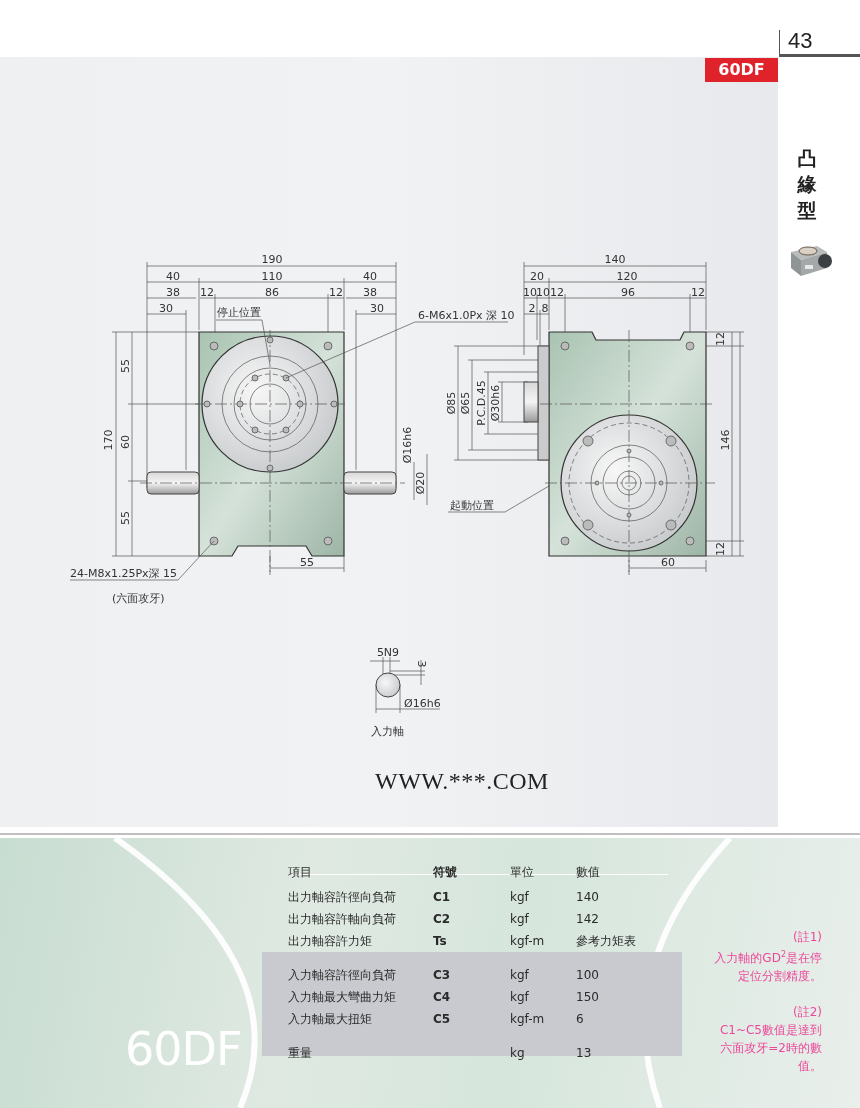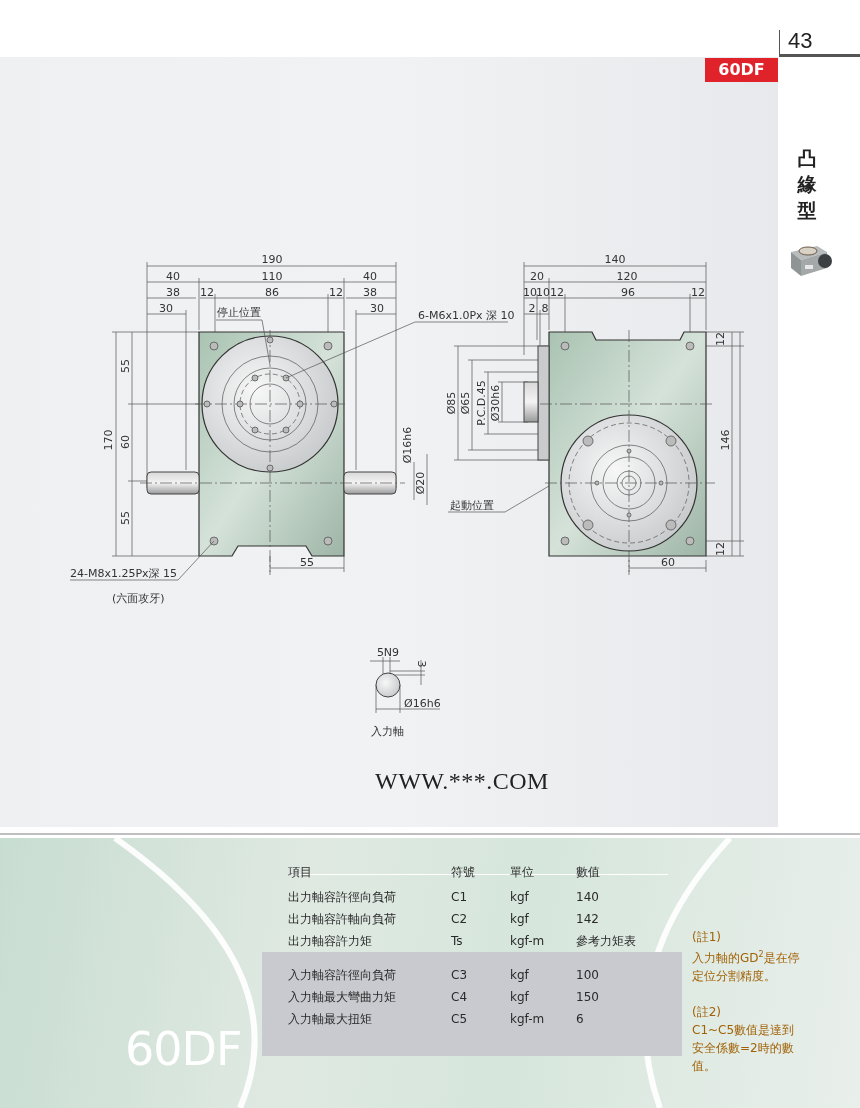--- a/index.html
+++ b/index.html
@@ -14,24 +14,24 @@
   .watermark{position:absolute;left:375px;top:768px;font-family:"Liberation Serif",serif;font-size:24px;color:#222;letter-spacing:0.5px;}
   svg.drawing{position:absolute;left:0;top:0;}
   .dim{font-family:"DejaVu Sans",sans-serif;font-size:11px;fill:#333;}
   .callout{font-family:"DejaVu Sans",sans-serif;font-size:11px;fill:#333;}
   .bottom-rule{position:absolute;left:0;top:833px;width:860px;height:2px;background:#bfbfbf;}
   .spec-panel{position:absolute;left:0;top:838px;width:860px;height:270px;background:linear-gradient(100deg,#c8ddd1 0%,#dfe9e2 35%,#d6e6dc 60%,#e9efeb 100%);overflow:hidden;}
   .spec-bigtext{position:absolute;left:125px;top:1022px;font-size:46px;color:#ffffff;font-family:"DejaVu Sans",sans-serif;letter-spacing:-1px;}
   .spec-table{position:absolute;left:288px;top:850px;width:380px;font-size:12px;}
   .row{position:relative;height:22px;line-height:22px;}
   .row span{position:absolute;top:0;margin-top:11px;}
-  .c-item{left:0;} .c-sym{left:163px;} .c-unit{left:222px;} .c-val{left:288px;}
+  .c-item{left:0;} .c-sym{left:145px;font-weight:bold;} .c-unit{left:222px;} .c-val{left:288px;}
   .header-row{border-bottom:1px solid #ffffff;height:24px;}
   .group-input{position:absolute;left:262px;top:952px;width:420px;height:104px;background:#c9cacf;}
-  .notes{position:absolute;left:692px;top:928px;width:130px;font-size:12px;line-height:18px;color:#a16207;}
+  .notes{position:absolute;left:692px;top:928px;width:130px;font-size:12px;line-height:18px;color:#ec4899;text-align:right;}
   sup{font-size:8px;}
 </style>
 </head>
 <body>
 
 <div class="drawing-area"></div>
 
 <div class="page-num-rule-v"></div>
 <div class="page-num-rule-h"></div>
 <div class="page-number">43</div>
@@ -328,24 +328,29 @@
     <span class="c-unit">kgf</span>
     <span class="c-val">150</span>
   </div>
   <div class="row">
     <span class="c-item">入力軸最大扭矩</span>
     <span class="c-sym">C5</span>
     <span class="c-unit">kgf-m</span>
     <span class="c-val">6</span>
   </div>
   <div style="height:12px"></div>
+  <div class="row">
+    <span class="c-item">重量</span>
+    <span class="c-unit">kg</span>
+    <span class="c-val">13</span>
+  </div>
 </div>
 
 <div class="notes">
   <div>(註1)</div>
   <div><span>入力軸的GD</span><sup>2</sup><span>是在停</span></div>
   <div>定位分割精度。</div>
   <div style="height:18px"></div>
   <div>(註2)</div>
   <div>C1~C5數值是達到</div>
-  <div>安全係數=2時的數</div>
+  <div>六面攻牙=2時的數</div>
   <div>值。</div>
 </div>
 
 </body></html>

